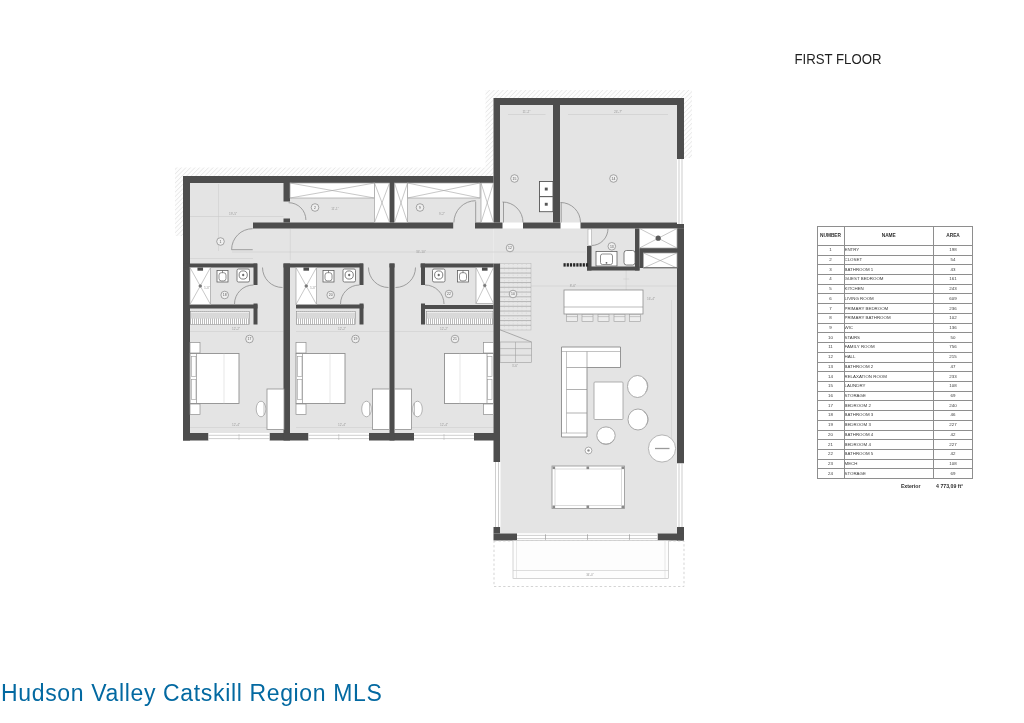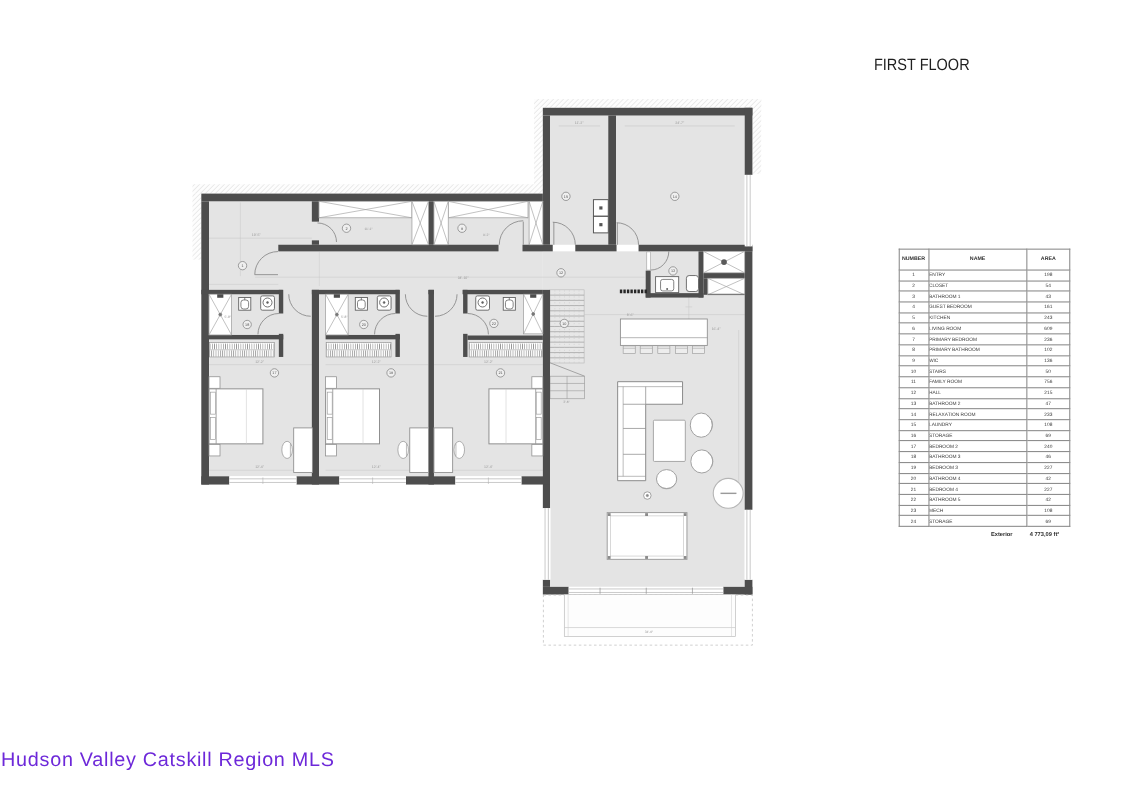--- a/index.html
+++ b/index.html
@@ -8,21 +8,21 @@
   #tablewrap{position:absolute;left:816.5px;top:225.5px;width:156px;}
   table.rt{border-collapse:collapse;width:155.5px;table-layout:fixed;}
   table.rt td{border:1px solid #8e8e8e;font-size:4.4px;color:#3a3a3a;padding:0;height:9.72px;line-height:4px;overflow:hidden;white-space:nowrap;box-sizing:border-box;}
   table.rt tr.hd td{height:19.4px;font-weight:bold;font-size:4.8px;color:#2e2e2e;text-align:center;}
   td.c1{width:27px;text-align:center;}
   td.c2{width:89.5px;text-align:left;padding-left:2.5px;}
   td.c3{width:39px;text-align:center;}
   #tfoot{position:absolute;left:0;top:257.5px;width:156px;font-size:5.2px;font-weight:bold;color:#2e2e2e;}
   #tfoot .ex{position:absolute;left:0;width:104px;text-align:right;display:block;}
   #tfoot .val{position:absolute;left:110px;width:46px;text-align:center;display:block;}
-  #wm{position:absolute;left:1px;top:680px;font-size:18px;color:#6d28d9;letter-spacing:0.65px;}
+  #wm{position:absolute;left:1px;top:680px;font-size:23px;color:#0369a1;letter-spacing:0.65px;}
 </style>
 </head>
 <body>
 
 <svg id="plan" width="1024" height="723" viewBox="0 0 1024 723">
 <defs>
 <pattern id="hat" width="3.2" height="3.2" patternUnits="userSpaceOnUse" patternTransform="rotate(45)">
   <rect width="3.2" height="3.2" fill="#fdfdfd"></rect>
   <line x1="0" y1="0" x2="0" y2="3.2" stroke="#dcdcdc" stroke-width="1"></line>
 </pattern>

